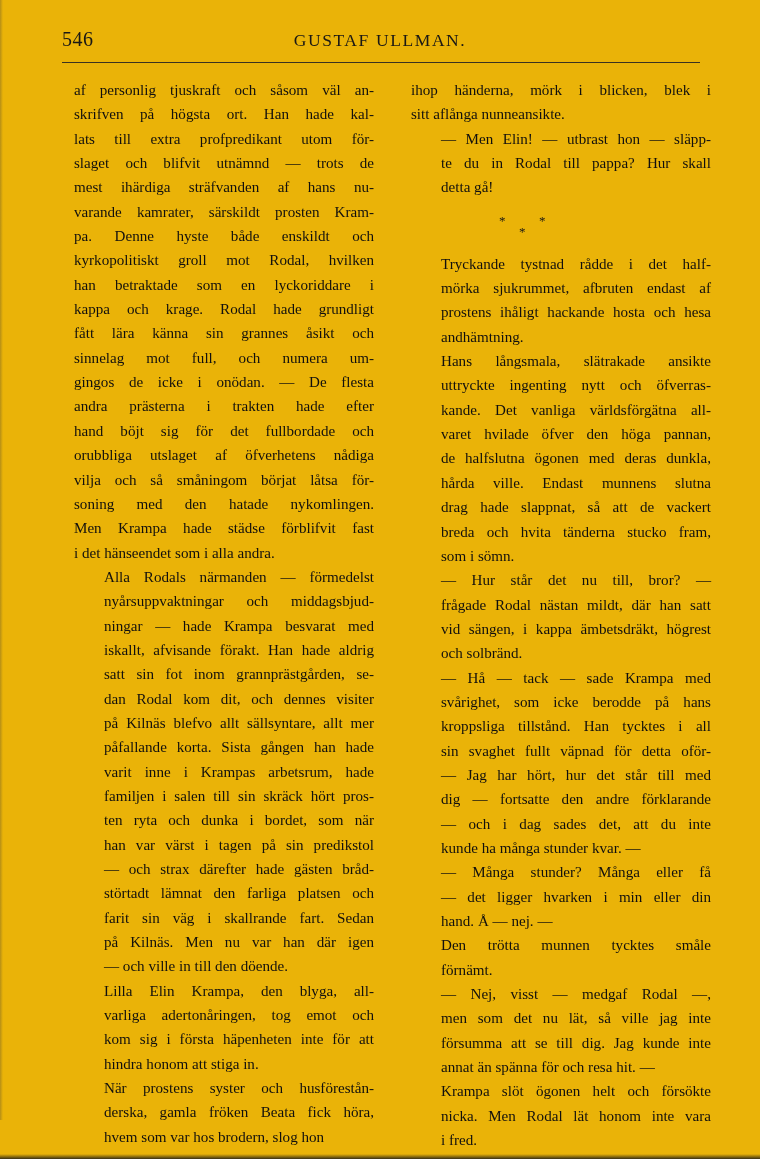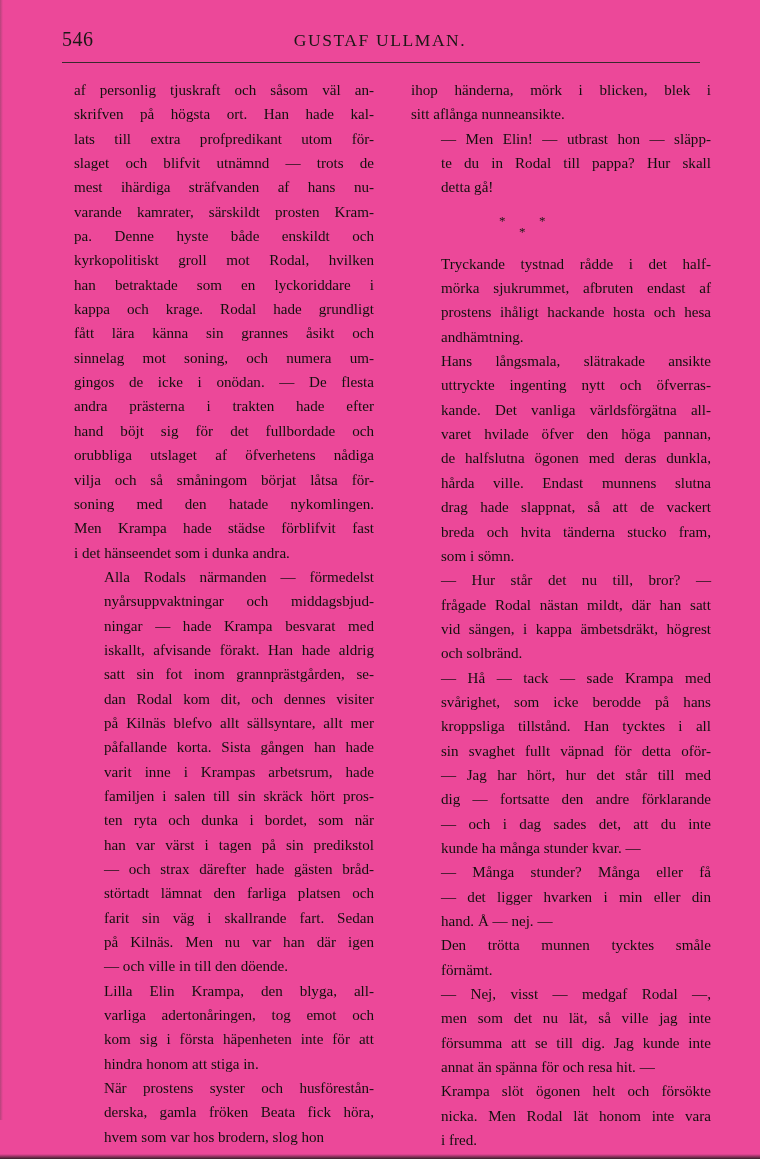--- a/index.html
+++ b/index.html
@@ -4,21 +4,21 @@
 <style>
   html, body {
     margin: 0;
     padding: 0;
     background: #ffffff;
   }
   .page {
     position: relative;
     width: 760px;
     height: 1159px;
-    background: #ec4899;
+    background: #eab308;
     overflow: hidden;
     font-family: "Liberation Serif", "DejaVu Serif", serif;
     color: #12100e;
     box-sizing: border-box;
   }
   
   .scan-edge-left {
     position: absolute;
     left: 0; top: 0;
     width: 3px; height: 1120px;
@@ -145,29 +145,29 @@
           <span class="ln j">skrifven på högsta ort.   Han hade kal-</span>
           <span class="ln j">lats till extra profpredikant utom för-</span>
           <span class="ln j">slaget och blifvit utnämnd — trots de</span>
           <span class="ln j">mest ihärdiga sträfvanden af hans nu-</span>
           <span class="ln j">varande kamrater, särskildt prosten Kram-</span>
           <span class="ln j">pa.   Denne hyste både enskildt och</span>
           <span class="ln j">kyrkopolitiskt groll mot Rodal, hvilken</span>
           <span class="ln j">han betraktade som en lyckoriddare i</span>
           <span class="ln j">kappa och krage.  Rodal hade grundligt</span>
           <span class="ln j">fått lära känna sin grannes åsikt och</span>
-          <span class="ln j">sinnelag mot soning, och numera um-</span>
+          <span class="ln j">sinnelag mot full, och numera um-</span>
           <span class="ln j">gingos  de icke i onödan. — De flesta</span>
           <span class="ln j">andra prästerna i trakten hade efter</span>
           <span class="ln j">hand böjt sig för det fullbordade och</span>
           <span class="ln j">orubbliga utslaget af öfverhetens nådiga</span>
           <span class="ln j">vilja och så småningom börjat låtsa för-</span>
           <span class="ln j">soning med den hatade nykomlingen.</span>
           <span class="ln j">Men Krampa hade städse förblifvit fast</span>
-          <span class="ln last">i det hänseendet som i dunka andra.</span>
+          <span class="ln last">i det hänseendet som i alla andra.</span>
         </p>
         <p>
           <span class="ln j">Alla Rodals närmanden — förmedelst</span>
           <span class="ln j">nyårsuppvaktningar och middagsbjud-</span>
           <span class="ln j">ningar — hade Krampa besvarat med</span>
           <span class="ln j">iskallt, afvisande förakt.  Han hade aldrig</span>
           <span class="ln j">satt sin fot inom grannprästgården, se-</span>
           <span class="ln j">dan Rodal kom dit, och dennes visiter</span>
           <span class="ln j">på Kilnäs blefvo allt sällsyntare, allt mer</span>
           <span class="ln j">påfallande korta.  Sista gången han hade</span>

